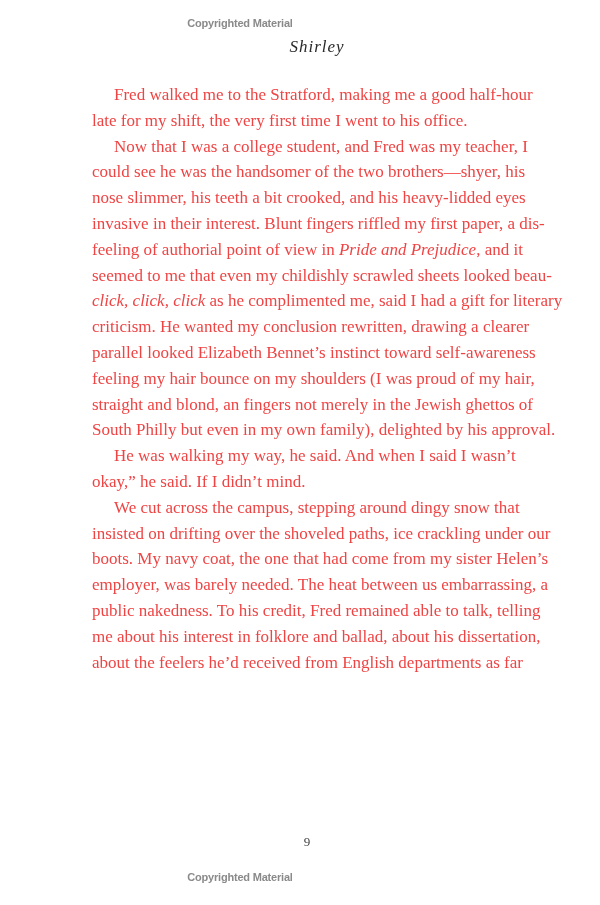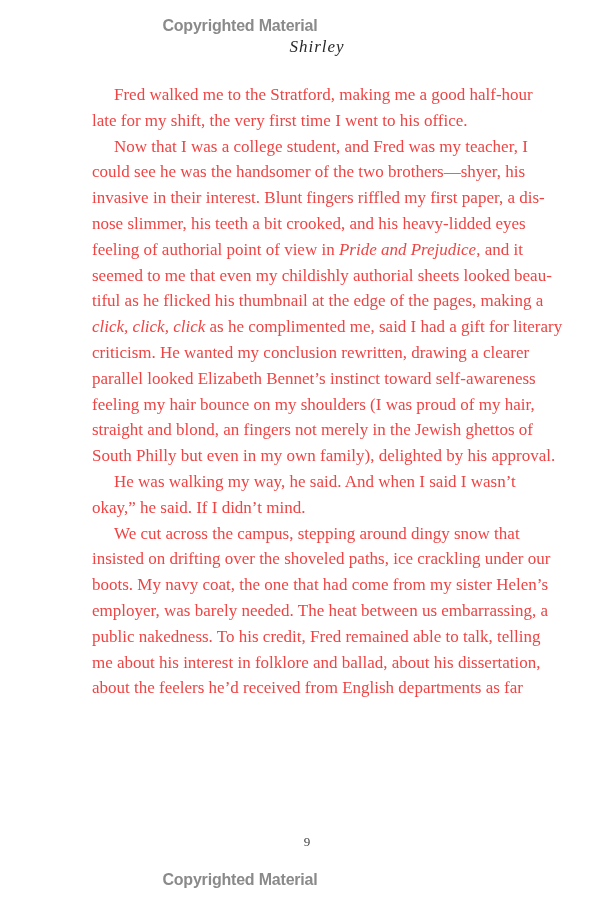--- a/index.html
+++ b/index.html
@@ -13,21 +13,21 @@
       position: relative;
       overflow: hidden;
     }
     .watermark {
       position: absolute;
       left: 0;
       width: 480px;
       text-align: center;
       font-family: "Liberation Sans", sans-serif;
       font-weight: bold;
-      font-size: 16px;
+      font-size: 11px;
       color: #8a8a8a;
       letter-spacing: -0.2px;
     }
     .watermark.top { top: 17px; }
     .watermark.bottom { top: 871px; }
     .running-head {
       position: absolute;
       top: 37px;
       left: 0;
       width: 600px;
@@ -87,25 +87,24 @@
 <div class="running-head">Shirley</div>
 
 <div class="body-text" id="body-text">
     <div class="para-block">
       <span class="line indent">Fred walked me to the Stratford, making me a good half-hour</span>
       <span class="line noind last">late for my shift, the very first time I went to his office.</span>
     </div>
     <div class="para-block">
       <span class="line indent">Now that I was a college student, and Fred was my teacher, I</span>
       <span class="line noind">could see he was the handsomer of the two brothers—shyer, his</span>
+      <span class="line noind">nose slimmer, his teeth a bit crooked, and his heavy-lidded eyes</span>
       <span class="line noind">invasive in their interest. Blunt fingers riffled my first paper, a dis-</span>
-      <span class="line noind">nose slimmer, his teeth a bit crooked, and his heavy-lidded eyes</span>
       <span class="line noind"><span>feeling of authorial point of view in </span><em>Pride and Prejudice</em><span>, and it</span></span>
-      <span class="line noind">seemed to me that even my childishly authorial sheets looked beau-</span>
-      <span class="line noind">tiful as he flicked his thumbnail at the edge of the pages, making a</span>
+      <span class="line noind">seemed to me that even my childishly scrawled sheets looked beau-</span>
       <span class="line noind"><span></span><em>click, click, click</em><span> as he complimented me, said I had a gift for literary</span></span>
       <span class="line noind">criticism. He wanted my conclusion rewritten, drawing a clearer</span>
       <span class="line noind">parallel looked Elizabeth Bennet’s instinct toward self-awareness</span>
       <span class="line noind">feeling my hair bounce on my shoulders (I was proud of my hair,</span>
       <span class="line noind">straight and blond, an fingers not merely in the Jewish ghettos of</span>
       <span class="line noind last">South Philly but even in my own family), delighted by his approval.</span>
     </div>
     <div class="para-block">
       <span class="line indent">He was walking my way, he said. And when I said I wasn’t</span>
       <span class="line noind last">okay,” he said. If I didn’t mind.</span>

